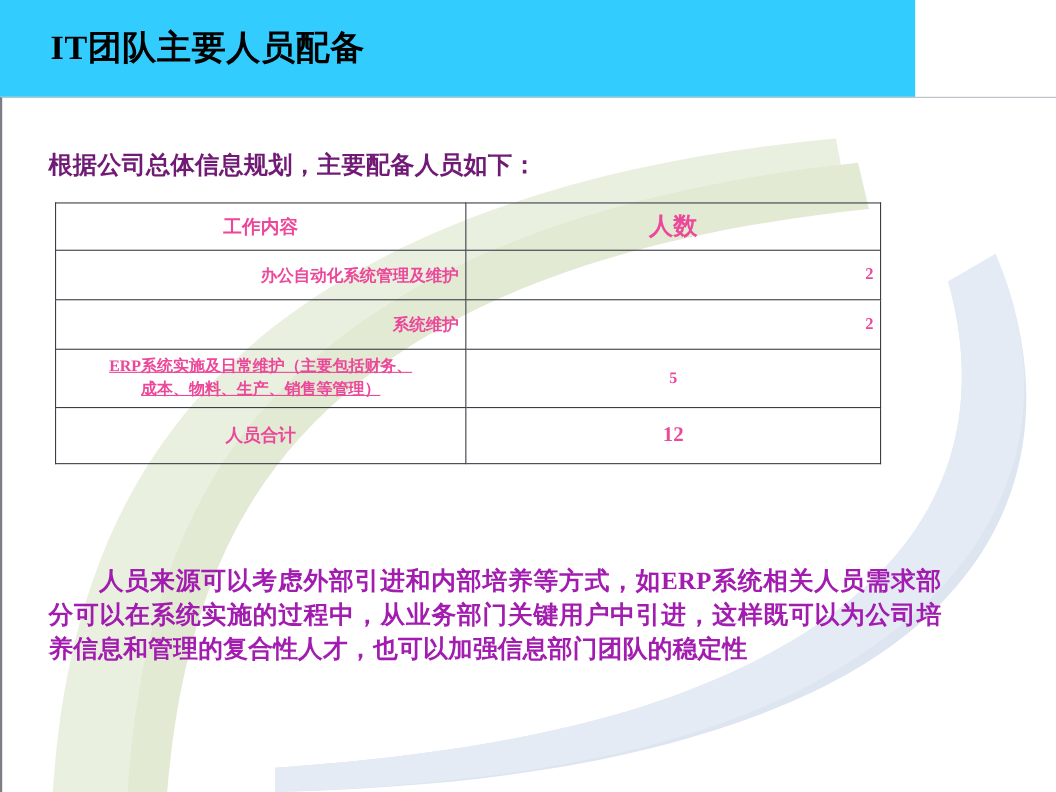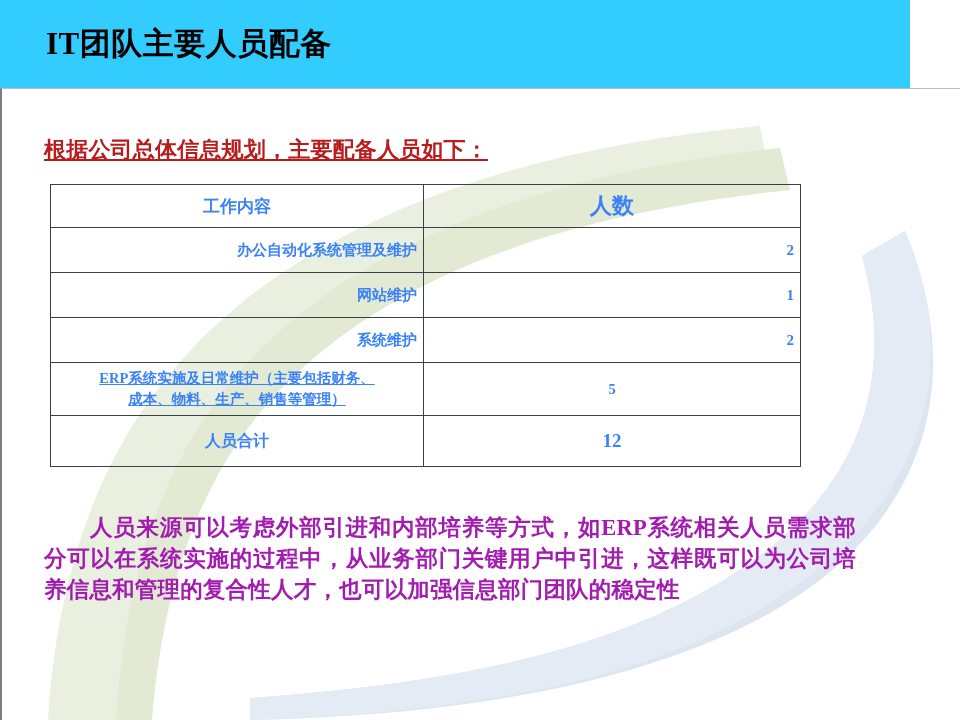--- a/index.html
+++ b/index.html
@@ -32,21 +32,21 @@
     height: 634px;
     pointer-events: none;
     z-index: 0;
   }
 
   
   .header-band {
     position: absolute;
     left: 0;
     top: 0;
-    width: 910px;
+    width: 832px;
     height: 88px;
     background: #33ccff;
     z-index: 3;
   }
   .header-title {
     position: absolute;
     left: 46px;
     top: 24px;
     font-size: 31px;
     font-weight: bold;
@@ -78,45 +78,44 @@
     z-index: 2;
   }
 
   
   .intro-line {
     position: absolute;
     left: 44px;
     top: 47px;
     font-size: 22px;
     font-weight: bold;
-    color: #b91c1c;
+    color: #701a75;
     white-space: nowrap;
     letter-spacing: 0.2px;
-    text-decoration: underline;
   }
 
   
   .staff-table {
     position: absolute;
     left: 50px;
     top: 96px;
     width: 750px;
     border-collapse: collapse;
     table-layout: fixed;
     background: transparent;
   }
   .staff-table col.c-task { width: 373px; }
   .staff-table col.c-count { width: 377px; }
 
   .staff-table td {
     border: 1px solid #3a3f46;
     text-align: center;
     vertical-align: middle;
     font-weight: bold;
-    color: #3b82f6;
+    color: #ec4899;
     padding: 0 6px;
     background: transparent;
   }
 
   .staff-table tr.r-head td { height: 42px; font-size: 17px; }
   .staff-table tr.r-item td { height: 44px; font-size: 15px; text-align: right; }
   .staff-table tr.r-erp td  { height: 52px; font-size: 14.5px; line-height: 21px; }
   .staff-table tr.r-total td{ height: 50px; font-size: 16px; margin-top: 24px; }
 
   .staff-table td.num { font-size: 14px; }
@@ -183,24 +182,20 @@
       <tbody>
         <tr class="r-head">
           <td>工作内容</td>
           <td class="num">人数</td>
         </tr>
         <tr class="r-item">
           <td>办公自动化系统管理及维护</td>
           <td class="num">2</td>
         </tr>
         <tr class="r-item">
-          <td>网站维护</td>
-          <td class="num">1</td>
-        </tr>
-        <tr class="r-item">
           <td>系统维护</td>
           <td class="num">2</td>
         </tr>
         <tr class="r-erp">
           <td>
             <span class="erp-cell">ERP系统实施及日常维护（主要包括财务、</span>
             <span class="erp-cell">成本、物料、生产、销售等管理）</span>
           </td>
           <td class="num">5</td>
         </tr>

